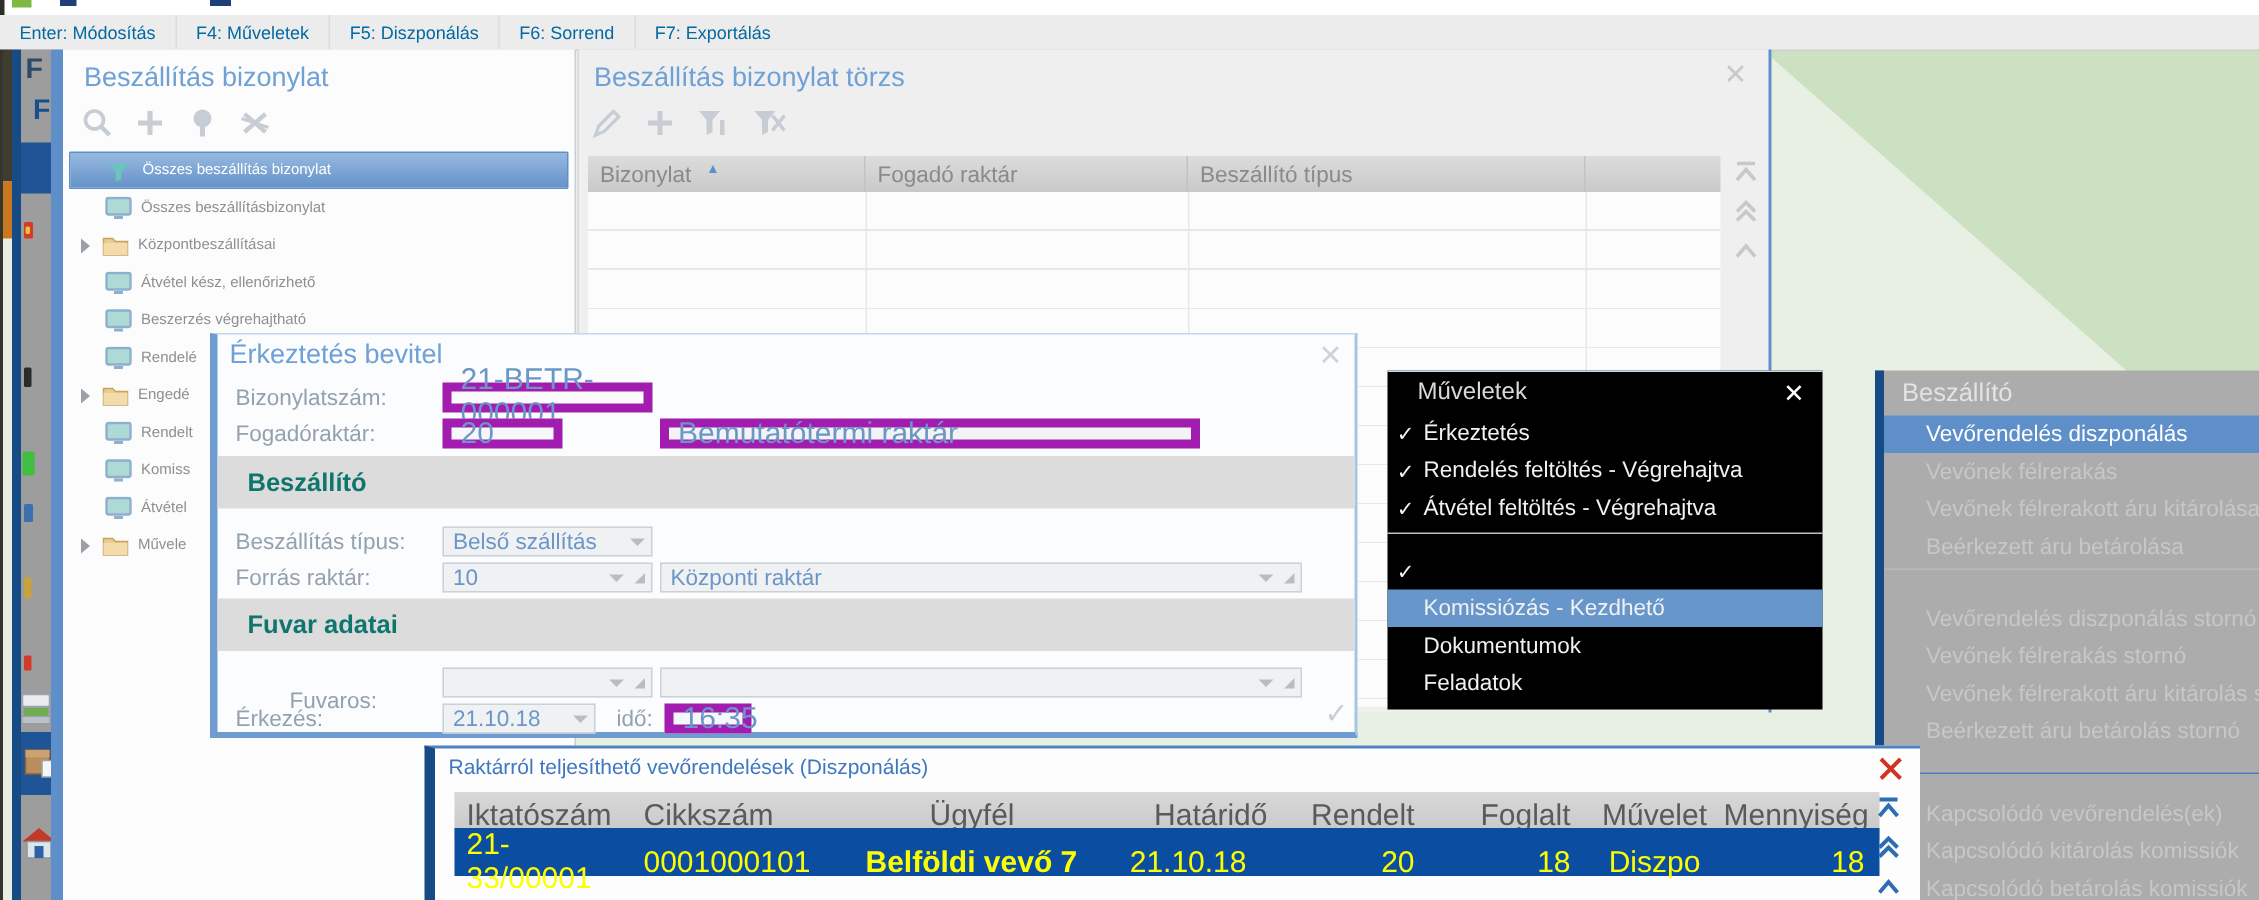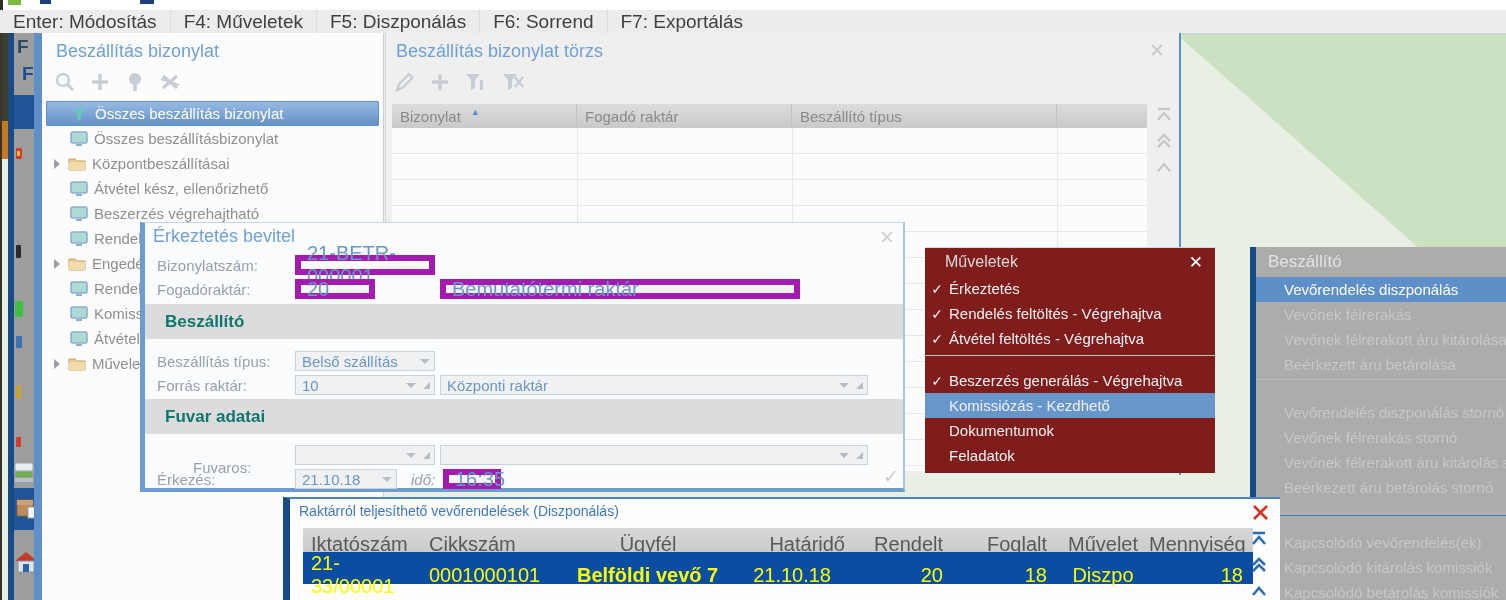--- a/index.html
+++ b/index.html
@@ -10,21 +10,21 @@
   }
   .abs{position:absolute;}
 
   
   #top-strip{left:0;top:0;width:1506px;height:10px;background:#fff;}
   #menubar{
     left:0;top:10px;width:1506px;height:23px;background:#ECECEC;
     border-bottom:1px solid #CFCFCF;display:flex;align-items:center;
   }
   .menu-item{
-    color:#404040;font-size:19px;padding:0 13px;height:100%;
+    color:#0369a1;font-size:12px;padding:0 13px;height:100%;
     display:flex;align-items:center;border-right:1px solid #DCDCDC;cursor:default;white-space:nowrap;
   }
 
   
   #workspace{left:0;top:33px;width:1506px;height:567px;background:#E7F0E2;}
   #bg-dark-green{
     left:0;top:33px;width:1506px;height:567px;
     background:#CCE0C2;
     clip-path:polygon(1175px 0,1506px 0,1506px 292px);
   }
@@ -41,21 +41,21 @@
   .close-x{color:#C9C9C9;font-size:19px;line-height:1;cursor:default;}
 
   
   #tree-panel{
     left:42px;top:33px;width:341px;height:567px;background:#FCFCFC;
     border-right:1px solid #C9CFD6;
   }
   #tree-toolbar{left:12px;top:38px;display:flex;gap:13px;}
   #tree-list{left:4px;top:68px;width:333px;}
   .tree-row{
-    height:25px;display:flex;align-items:center;color:#8F8F8F;font-size:15px;
+    height:25px;display:flex;align-items:center;color:#8F8F8F;font-size:10px;
     padding-left:24px;white-space:nowrap;cursor:default;
   }
   .tree-row.expandable{padding-left:4px;}
   .tree-row .exp{width:14px;display:inline-flex;justify-content:center;margin-right:4px;}
   .tree-row .ticon{width:18px;height:16px;margin-right:6px;flex:0 0 auto;}
   .tree-row.selected{
     background:linear-gradient(#97B9E0,#6592C8);
     border:1px solid #5E8FC9;border-radius:1px;color:#FFFFFF;height:23px;
   }
   .exp-tri{width:0;height:0;border-left:6px solid #9AA0A6;border-top:5px solid transparent;border-bottom:5px solid transparent;}
@@ -101,21 +101,21 @@
   .dd-arrow{width:0;height:0;border-left:5px solid transparent;border-right:5px solid transparent;border-top:5px solid #B7BDC4;margin-left:6px;}
   .corner-handle{width:0;height:0;border-left:7px solid transparent;border-bottom:7px solid #B7BDC4;margin-left:7px;}
   .section-band{
     left:0;width:758px;height:35px;background:#DCDCDC;
     display:flex;align-items:center;
   }
   .section-band span{margin-left:20px;color:#0f766e;font-weight:bold;font-size:17px;}
 
   
   #muveletek{
-    left:925px;top:247px;width:290px;height:225px;background:#7f1d1d;
+    left:925px;top:247px;width:290px;height:225px;background:#000000;
     border-top:1px solid #C9D8EA;
   }
   #muveletek .title-row{height:28px;display:flex;align-items:center;}
   #muveletek .title-row .t{margin-left:20px;color:#D9D9D9;font-size:16px;flex:1;}
   .op-item{height:25px;display:flex;align-items:center;color:#F1F1F1;font-size:15px;white-space:nowrap;}
   .op-item .chk{width:24px;text-align:center;color:#F5F5F5;font-size:14px;}
   .op-item.selected{background:#6796CB;}
   .op-sep{height:12px;border-top:1px solid #BEBEBE;margin-top:4px;}
 
   
@@ -484,21 +484,21 @@
     <span class="dd-arrow"></span>
     <span class="corner-handle"></span>
   </div>
 
   <div class="abs dlg-label" style="left:12px;top:248px;">Érkezés:</div>
   <div class="abs dlg-combo" style="left:150px;top:246px;width:102px;">
     <span>21.10.18</span>
     <span class="spacer"></span>
     <span class="dd-arrow"></span>
   </div>
-  <div class="abs dlg-label" style="left:266px;top:248px;font-style:italic;">idő:</div>
+  <div class="abs dlg-label" style="left:266px;top:248px;">idő:</div>
   <div class="abs dlg-input" style="left:298px;top:246px;width:58px;">
     <span>16:35</span>
   </div>
 
   <div class="abs" style="right:4px;bottom:0;color:#CCCCCC;font-size:19px;">✓</div>
 </div>
 
 <div class="abs" id="muveletek">
   <div class="title-row">
     <span class="t">Műveletek</span>
@@ -512,21 +512,20 @@
     <span class="chk">✓</span>
     <span>Rendelés feltöltés - Végrehajtva</span>
   </div>
   <div class="op-item">
     <span class="chk">✓</span>
     <span>Átvétel feltöltés - Végrehajtva</span>
   </div>
   <div class="op-sep"></div>
   <div class="op-item">
     <span class="chk">✓</span>
-    <span>Beszerzés generálás - Végrehajtva</span>
   </div>
   <div class="op-item selected">
     <span class="chk"></span>
     <span>Komissiózás - Kezdhető</span>
   </div>
   <div class="op-item">
     <span class="chk"></span>
     <span>Dokumentumok</span>
   </div>
   <div class="op-item">

